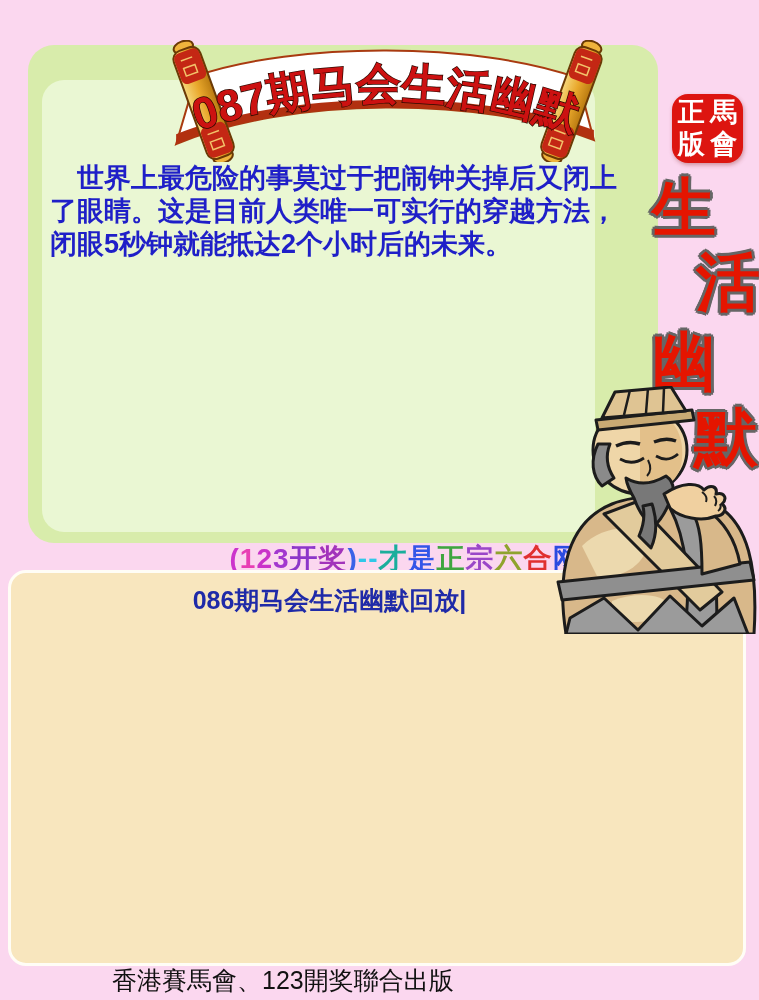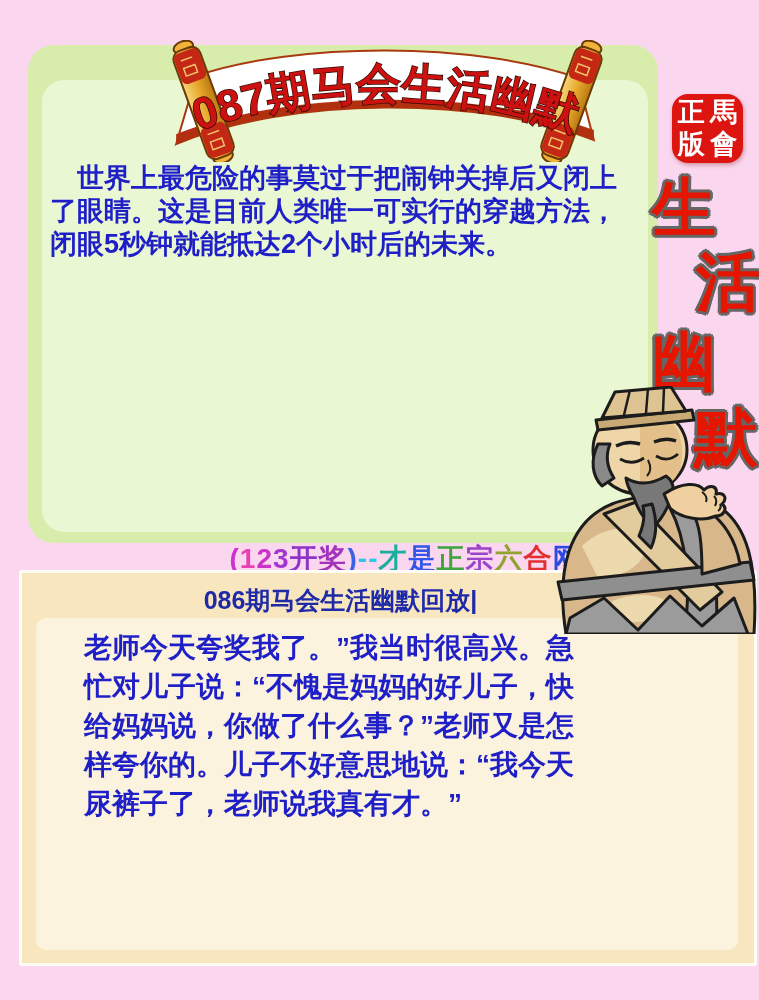--- a/index.html
+++ b/index.html
@@ -2,38 +2,38 @@
 <html><head>
 <meta charset="utf-8">
 <style>
   html,body{margin:0;padding:0;}
   .page{position:relative;width:759px;height:1000px;background:#fbd7ef;overflow:hidden;
         font-family:"Liberation Sans","DejaVu Sans",sans-serif;}
   .topbar{position:absolute;top:10px;left:12px;right:12px;display:flex;
           justify-content:space-between;font-size:23px;color:#111;}
   .green-outer{position:absolute;left:28px;top:45px;width:630px;height:498px;
                background:#d8ecab;border-radius:26px;}
-  .green-inner{position:absolute;left:14px;top:35px;width:606px;height:452px;
+  .green-inner{position:absolute;left:14px;top:35px;width:553px;height:452px;
                background:#eaf7d3;border-radius:22px;}
   .joke1{position:absolute;left:8px;top:82px;width:580px;margin:0;
          font-size:27px;line-height:33px;font-weight:700;color:#1f1fc8;text-indent:1em;}
   .banner{position:absolute;left:146px;top:40px;width:480px;height:122px;}
   .badge{position:absolute;left:672px;top:94px;width:71px;height:69px;background:#dd1510;
          border-radius:16px;display:grid;grid-template-columns:1fr 1fr;place-items:center;
          color:#fff;font-weight:700;font-size:27px;line-height:1;padding:3px;box-sizing:border-box;
          box-shadow:1px 2px 4px rgba(150,60,60,.45);}
   .vchar{position:absolute;font-size:64px;font-weight:900;color:#e51500;line-height:1;
          text-shadow:3px 0 0 #666,-3px 0 0 #666,0 3px 0 #666,0 -3px 0 #666,
                      2px 2px 0 #666,-2px 2px 0 #666,2px -2px 0 #666,-2px -2px 0 #666;}
   .v0{left:652px;top:176px;} .v1{left:696px;top:250px;}
   .v2{left:652px;top:330px;} .v3{left:694px;top:405px;}
   .promo{position:absolute;top:540px;left:0;width:759px;text-align:center;
          font-size:28px;font-weight:700;transform:translateX(26px);letter-spacing:1px;cursor:pointer;}
-  .cream-outer{position:absolute;left:19px;top:570px;width:738px;height:396px;
-               background:#f8e6be;border:3px solid #fffdf6;border-radius:3px;box-sizing:border-box;}
+  .cream-outer{position:absolute;left:8px;top:570px;width:738px;height:396px;
+               background:#f8e6be;border:3px solid #fffdf6;border-radius:18px;box-sizing:border-box;}
   .cream-header{position:absolute;top:11px;left:0;right:95px;text-align:center;
                 font-size:25px;font-weight:700;color:#1f2aa8;}
   .cream-inner{position:absolute;left:14px;top:45px;width:702px;height:332px;
                background:#fcf3de;border-radius:10px;}
   .joke2{position:absolute;left:48px;top:10px;width:495px;margin:0;
          font-size:28px;line-height:39px;font-weight:700;color:#1f1fc8;}
   .mascot{position:absolute;left:552px;top:386px;width:207px;height:248px;z-index:5;}
   .footer{position:absolute;top:964px;left:112px;font-size:25px;color:#111;}
 </style>
 </head>
@@ -83,23 +83,20 @@
 
   <span class="vchar v0">生</span>
   <span class="vchar v1">活</span>
   <span class="vchar v2">幽</span>
   <span class="vchar v3">默</span>
 
   <div class="promo"><span style="color: rgb(204, 51, 204);">(</span><span style="color: rgb(232, 63, 180);">1</span><span style="color: rgb(201, 52, 201);">2</span><span style="color: rgb(162, 54, 207);">3</span><span style="color: rgb(140, 54, 201);">开</span><span style="color: rgb(162, 51, 187);">奖</span><span style="color: rgb(58, 98, 232);">)</span><span style="color: rgb(48, 200, 232);">-</span><span style="color: rgb(48, 200, 232);">-</span><span style="color: rgb(26, 174, 156);">才</span><span style="color: rgb(51, 85, 232);">是</span><span style="color: rgb(63, 165, 63);">正</span><span style="color: rgb(154, 70, 200);">宗</span><span style="color: rgb(143, 163, 46);">六</span><span style="color: rgb(224, 48, 48);">合</span><span style="color: rgb(43, 75, 224);">网</span></div>
 
   <div class="cream-outer">
     <div class="cream-header">086期马会生活幽默回放|</div>
-    <div class="cream-inner">
-      <p class="joke2">老师今天夸奖我了。”我当时很高兴。急忙对儿子说：“不愧是妈妈的好儿子，快给妈妈说，你做了什么事？”老师又是怎样夸你的。儿子不好意思地说：“我今天尿裤子了，老师说我真有才。”</p>
-    </div>
   </div>
 
   <svg class="mascot" viewBox="0 0 207 248">
     <g stroke="#1c1c1c" stroke-width="3" stroke-linejoin="round">
       <path d="M14,248 C4,185 16,136 60,118 C82,109 136,106 158,116 C198,133 206,185 202,248 Z" fill="#d8b88a"></path>
       <path d="M30,160 C50,140 80,138 95,150 C100,175 70,195 45,190 Z" fill="#ecd9ae" stroke="none"></path>
       <path d="M60,215 C85,205 110,208 120,220 C110,238 75,240 60,230 Z" fill="#ecd9ae" stroke="none"></path>
       <path d="M140,116 C162,152 167,200 164,248 L132,248 C140,200 134,152 118,122 Z" fill="#9b9b9b"></path>
       <path d="M52,128 L148,224 L170,206 L84,116 Z" fill="#e2cb9c"></path>
       <path d="M6,196 L198,176 L202,194 L10,214 Z" fill="#8f8f8f"></path>
@@ -114,14 +111,15 @@
       <path d="M68,73 Q80,80 92,72 M104,70 Q116,77 126,68" fill="none" stroke-width="2.8"></path>
       <path d="M96,74 Q101,84 95,90" fill="none" stroke-width="2"></path>
       <path d="M74,92 Q92,103 114,90 Q124,97 120,110 Q112,132 101,141 Q88,130 82,112 Q75,100 74,92 Z" fill="#787878"></path>
       <path d="M100,118 Q108,142 99,162 L87,150 Q94,134 91,120 Z" fill="#787878"></path>
       <path d="M152,122 C174,136 184,156 188,178 L150,188 C150,158 148,138 140,126 Z" fill="#d8b88a"></path>
       <path d="M112,108 C130,96 146,96 152,104 C158,98 166,100 164,108 C172,106 176,112 170,118 C176,122 172,130 164,130 C150,136 128,132 118,122 Z" fill="#f0d0a0"></path>
       <path d="M150,106 Q156,110 154,116 M162,110 Q166,114 163,120 M168,118 Q170,122 166,125" fill="none" stroke-width="2"></path>
     </g>
   </svg>
 
+  <div class="footer">香港賽馬會、123開奖聯合出版</div>
 
 </div>
 
 </body></html>

